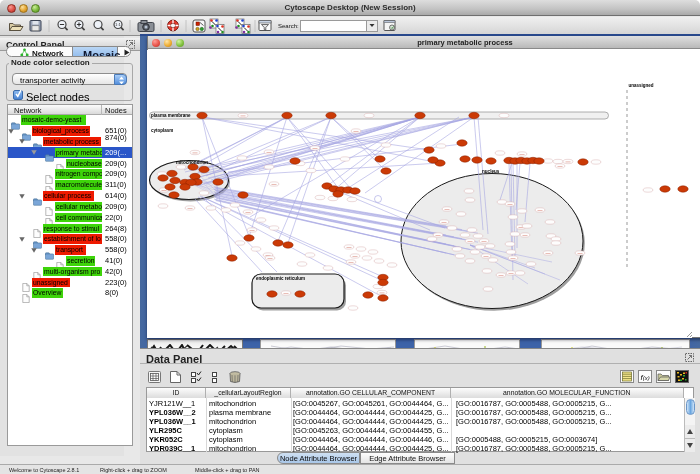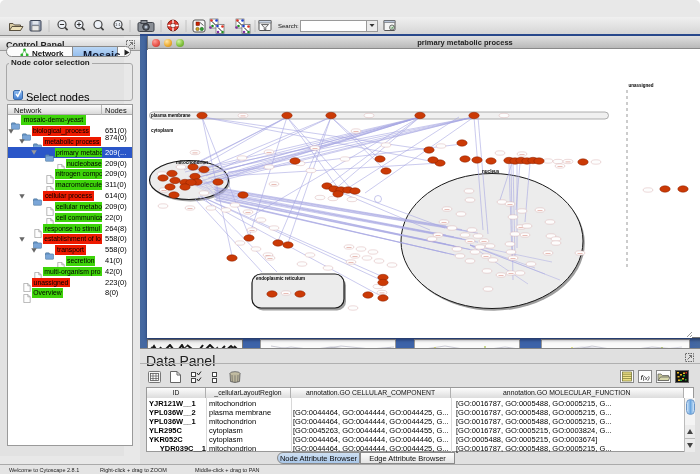--- a/index.html
+++ b/index.html
@@ -1,37 +1,43 @@
 <!DOCTYPE html>
 <html><head><meta charset="utf-8"><style>
 *{margin:0;padding:0;box-sizing:border-box;}
 html,body{width:700px;height:474px;overflow:hidden;background:#fff;}
 body{font-family:"Liberation Sans",sans-serif;position:relative;}
 .abs{position:absolute;}
 #win{position:absolute;left:0;top:0;width:700px;height:474px;background:#e8e8e8;border-radius:5px 5px 0 0;overflow:hidden;}
 #titlebar{position:absolute;left:0;top:0;width:700px;height:16px;background:linear-gradient(#dedede,#c3c3c3 60%,#a9a9a9);border-bottom:1px solid #6f6f6f;border-radius:5px 5px 0 0;}
 .tl{position:absolute;top:3.5px;width:9px;height:9px;border-radius:50%;}
 #titlebar .t{position:absolute;top:3px;left:0;width:700px;text-align:center;font-size:8px;font-weight:bold;color:#2b2b2b;}
-#cpanel{position:absolute;left:0;top:36px;width:124px;height:420px;background:#e2e2e2;text-align:center;}
+#cpanel{position:absolute;left:0;top:36px;width:124px;height:420px;background:#e2e2e2;}
 #cphead{position:absolute;left:0;top:2px;width:140px;height:13px;background:linear-gradient(#f2f2f2,#cfcfcf);border-bottom:1px solid #9a9a9a;}
 #cphead .t{position:absolute;left:6px;top:2px;font-size:9px;font-weight:bold;color:#222;}
 .treechip{position:absolute;height:9.5px;font-size:6.8px;line-height:9.5px;color:#000;padding:0 1px;white-space:nowrap;overflow:hidden;}
 .num{position:absolute;left:97px;font-size:7.5px;line-height:9.5px;color:#000;white-space:nowrap;}
 #desktop{position:absolute;left:140px;top:34px;width:560px;height:314px;background:linear-gradient(90deg,#46699f,#3d63a8 3%,#3d63a8 97%,#46699f);border-top:2px solid #2a4a8e;}
 #iwin{position:absolute;left:7px;top:0px;width:636px;height:302px;background:#fff;border:1px solid #777;border-top:none;box-shadow:0 2px 3px rgba(0,0,20,0.45);}
 #iwintb{position:absolute;left:0;top:0;width:100%;height:13px;background:linear-gradient(#e0e0e0,#b9b9b9);border-bottom:1px solid #8a8a8a;}
 #iwintb .t{position:absolute;width:100%;text-align:center;top:2px;font-size:7.5px;font-weight:bold;color:#222;}
 .itl{position:absolute;top:2.5px;width:8px;height:8px;border-radius:50%;}
 #dpanel{position:absolute;left:140px;top:348px;width:560px;height:116px;background:#e0e0e0;border-top:1px solid #888;}
 #statusbar{position:absolute;left:0;top:464px;width:700px;height:10px;background:#e4e4e4;border-top:1px solid #aaa;font-size:5.5px;color:#222;}
 .hdrcell{position:absolute;top:0;height:10px;background:linear-gradient(#fdfdfd,#dcdcdc);border-right:1px solid #b0b0b0;font-size:6.8px;color:#111;text-align:center;line-height:10px;overflow:hidden;white-space:nowrap;}
 .cell{position:absolute;font-size:7.5px;line-height:9px;color:#000;white-space:nowrap;overflow:hidden;}
 .ftab{position:absolute;top:452px;height:12px;font-size:7.5px;color:#111;text-align:center;line-height:12px;border:1px solid #8a8a8a;background:linear-gradient(#fdfdfd,#e4e4e4);}
 </style></head><body>
 <div id="win">
+<div id="titlebar">
+ <div class="tl" style="left:7px;background:radial-gradient(circle at 35% 30%,#f89a92,#dd4f45 55%,#a82f26);border:0.5px solid #8e2b23;"></div>
+ <div class="tl" style="left:19px;background:radial-gradient(circle at 35% 30%,#fbdf9d,#e3a52f 55%,#b4771d);border:0.5px solid #9e731c;"></div>
+ <div class="tl" style="left:31px;background:radial-gradient(circle at 35% 30%,#ccee9b,#7cba3d 55%,#578b24);border:0.5px solid #527f22;"></div>
+ <div class="t">Cytoscape Desktop (New Session)</div>
+</div>
 
 <svg class="abs" style="left:0;top:17px" width="700" height="19" viewBox="0 0 700 19">
 <defs>
         <linearGradient id="tbg" x1="0" y1="0" x2="0" y2="1">
           <stop offset="0" stop-color="#f0f0f0"></stop>
           <stop offset="1" stop-color="#d4d4d4"></stop>
         </linearGradient>
       </defs>
       <rect width="700" height="18" fill="url(#tbg)"></rect>
       <line x1="0" y1="18.5" x2="700" y2="18.5" stroke="#8e8e8e"></line>
@@ -151,20 +157,29 @@
           <path d="M4.5 2 L1.8 7 M4.5 2 L7.2 7" stroke="#2db52d" stroke-width="0.7" fill="none"></path>
         </svg>
 <div class="abs" style="left:25px;top:1.5px;font-size:8px;font-weight:bold;color:#111;">Network</div>
 <div class="abs" style="left:76px;top:1.5px;font-size:11px;font-weight:bold;color:#101830;">Mosaic</div>
 <svg class="abs" style="left:116px;top:2px" width="8" height="8">
           <path d="M1.5 0.5 L6.5 3.5 L1.5 6.5 Z" fill="#222"></path>
         </svg>
 </div>
 <div class="abs" style="left:6px;top:27px;width:127px;height:38px;border:1px solid #a8a8a8;border-radius:3px;"></div>
 <div class="abs" style="left:9px;top:22px;font-size:8px;font-weight:bold;color:#222;background:#e2e2e2;padding:0 2px;">Node color selection</div>
+<div class="abs" style="left:12px;top:37px;width:115px;height:12px;background:linear-gradient(#ffffff,#e6e6e6);border:1px solid #8e8e8e;border-radius:4px;">
+<div class="abs" style="left:7px;top:1.5px;font-size:8px;color:#000;">transporter activity</div>
+<div class="abs" style="left:100.5px;top:-0.5px;width:13.5px;height:11.5px;background:linear-gradient(#a8cdf8,#5590dd);border:1px solid #4a7ab8;border-radius:0 4px 4px 0;overflow:hidden;">
+<svg style="position:absolute;left:0;top:0" width="13" height="11">
+            <path d="M6.5 1.6 L9 4.4 L4 4.4 Z" fill="#fff"></path>
+            <path d="M6.5 9.4 L9 6.6 L4 6.6 Z" fill="#fff"></path>
+          </svg>
+        </div>
+      </div>
 <div class="abs" style="left:13px;top:54px;width:9.5px;height:9.5px;background:linear-gradient(#8ab8ee,#4a84d4);border:1px solid #3a6aaa;border-radius:2px;">
 <svg width="10" height="12" style="position:absolute;left:0px;top:-3px">
           <path d="M2 6 L3.8 8.3 L7 2" stroke="#fff" stroke-width="1.5" fill="none"></path>
         </svg>
       </div>
 <div class="abs" style="left:26px;top:55px;font-size:11px;color:#000;">Select nodes</div>
 <div class="abs" style="left:7px;top:68px;width:126px;height:342px;background:#fff;border:1px solid #9a9a9a;overflow:hidden;">
 <div class="abs" style="left:0;top:0;width:126px;height:10px;background:linear-gradient(#fcfcfc,#dadada);border-bottom:1px solid #aaa;">
           <div class="abs" style="left:6px;top:1px;font-size:7.5px;color:#111;">Network</div>
           <div class="abs" style="left:97px;top:1px;font-size:7.5px;color:#111;">Nodes</div>
@@ -618,21 +633,21 @@
           <text x="176" y="164" font-size="4.6" font-weight="bold" fill="#000">mitochondrion</text>
           <g stroke="#9a9a9a" stroke-width="1">
             <line x1="687" y1="337" x2="695" y2="329"></line>
             <line x1="690" y1="337" x2="695" y2="332"></line>
             <line x1="693" y1="337" x2="695" y2="335"></line>
           </g>
         </svg>
 </div>
     </div>
 <div id="dpanel">
-      <div class="abs" style="left:6px;top:3.5px;font-size:14px;font-weight:normal;color:#222;">Data Panel</div>
+      <div class="abs" style="left:6px;top:3.5px;font-size:11px;font-weight:bold;color:#222;">Data Panel</div>
       <svg class="abs" style="right:6px;top:4px" width="9" height="9">
         <rect x="0.5" y="0.5" width="8" height="8" fill="none" stroke="#666" stroke-dasharray="1.5,1"></rect>
         <path d="M2.5 6.5 L6.5 2.5 M6.5 2.5 L4 2.5 M6.5 2.5 L6.5 5" stroke="#666" stroke-width="0.9" fill="none"></path>
       </svg>
       <div class="abs" style="left:0px;top:14px;width:560px;height:1px;background:#b0b0b0;"></div>
       <svg class="abs" style="left:8px;top:21px" width="240" height="14" viewBox="0 0 240 14">
         <rect x="0.5" y="1.5" width="12" height="11" rx="1" fill="#f6f6f6" stroke="#777"></rect>
         <rect x="2.5" y="3.5" width="8" height="7" fill="#fff" stroke="#555" stroke-width="0.8"></rect>
         <line x1="2.5" y1="6" x2="10.5" y2="6" stroke="#555" stroke-width="0.7"></line>
         <line x1="2.5" y1="8.5" x2="10.5" y2="8.5" stroke="#555" stroke-width="0.7"></line>
@@ -678,40 +693,40 @@
           <rect x="60" y="10.5" width="2" height="1.5"></rect>
           <rect x="65" y="10" width="1.5" height="1.5"></rect>
         </g>
         <rect x="65.5" y="3" width="1.5" height="1.5" fill="#cc2222"></rect>
       </svg>
       <div class="abs" style="left:6px;top:37.5px;width:547.5px;height:65.5px;background:#fff;border:1px solid #999;">
         <div class="hdrcell" style="left:0px;width:59px;">ID</div>
         <div class="hdrcell" style="left:59px;width:85px;">_cellularLayoutRegion</div>
         <div class="hdrcell" style="left:144px;width:160px;">annotation.GO CELLULAR_COMPONENT</div>
         <div class="hdrcell" style="left:304px;width:232.5px;">annotation.GO MOLECULAR_FUNCTION</div>
-        <div class="cell" style="left:2px;top:11.5px;width:57px;font-weight:bold;">YJR121W__1</div>
+        <div class="cell" style="left:2px;top:11.5px;width:57px;font-weight:normal;">YJR121W__1</div>
         <div class="cell" style="left:62px;top:11.5px;width:81px;">mitochondrion</div>
+        <div class="cell" style="left:146px;top:11.5px;width:157px;">[GO:0045267, GO:0045261, GO:0044464, G...</div>
         <div class="cell" style="left:309px;top:11.5px;width:226px;">[GO:0016787, GO:0005488, GO:0005215, G...</div>
         <div class="cell" style="left:2px;top:20.5px;width:57px;font-weight:bold;">YPL036W__2</div>
         <div class="cell" style="left:62px;top:20.5px;width:81px;">plasma membrane</div>
         <div class="cell" style="left:146px;top:20.5px;width:157px;">[GO:0044464, GO:0044444, GO:0044425, G...</div>
         <div class="cell" style="left:309px;top:20.5px;width:226px;">[GO:0016787, GO:0005488, GO:0005215, G...</div>
         <div class="cell" style="left:2px;top:29.5px;width:57px;font-weight:bold;">YPL036W__1</div>
         <div class="cell" style="left:62px;top:29.5px;width:81px;">mitochondrion</div>
         <div class="cell" style="left:146px;top:29.5px;width:157px;">[GO:0044464, GO:0044444, GO:0044425, G...</div>
         <div class="cell" style="left:309px;top:29.5px;width:226px;">[GO:0016787, GO:0005488, GO:0005215, G...</div>
         <div class="cell" style="left:2px;top:38.5px;width:57px;font-weight:bold;">YLR295C</div>
         <div class="cell" style="left:62px;top:38.5px;width:81px;">cytoplasm</div>
         <div class="cell" style="left:146px;top:38.5px;width:157px;">[GO:0045263, GO:0044444, GO:0044455, G...</div>
-        <div class="cell" style="left:309px;top:38.5px;width:226px;">[GO:0016787, GO:0005215, GO:0003824, G...</div>
         <div class="cell" style="left:2px;top:47.5px;width:57px;font-weight:bold;">YKR052C</div>
         <div class="cell" style="left:62px;top:47.5px;width:81px;">cytoplasm</div>
         <div class="cell" style="left:146px;top:47.5px;width:157px;">[GO:0044464, GO:0044444, GO:0044446, G...</div>
         <div class="cell" style="left:309px;top:47.5px;width:226px;">[GO:0005488, GO:0005215, GO:0003674]</div>
-        <div class="cell" style="left:2px;top:56.5px;width:57px;font-weight:bold;text-align:right;">YDR039C__1</div>
+        <div class="cell" style="left:2px;top:56.5px;width:57px;font-weight:bold;">YDR039C__1</div>
         <div class="cell" style="left:62px;top:56.5px;width:81px;">mitochondrion</div>
         <div class="cell" style="left:146px;top:56.5px;width:157px;">[GO:0044464, GO:0044444, GO:0044425, G...</div>
         <div class="cell" style="left:309px;top:56.5px;width:226px;">[GO:0016787, GO:0005488, GO:0005215, G...</div>
         <div class="abs" style="left:58.5px;top:10px;width:1px;height:54px;background:#d8d8d8;"></div>
         <div class="abs" style="left:143.5px;top:10px;width:1px;height:54px;background:#d8d8d8;"></div>
         <div class="abs" style="left:303.5px;top:10px;width:1px;height:54px;background:#d8d8d8;"></div>
         <div class="abs" style="left:536.5px;top:10px;width:11px;height:54px;background:#f4f4f4;border-left:1px solid #bbb;">
           <div class="abs" style="left:1px;top:1px;width:9px;height:16px;border-radius:4.5px;background:linear-gradient(90deg,#cfe4f8,#6aa6e0 50%,#cfe4f8);border:0.5px solid #6a96c8;"></div>
           <svg class="abs" style="left:0px;top:27px" width="10" height="27">
             <rect x="0" y="0" width="10" height="27" fill="#ececec"></rect>

